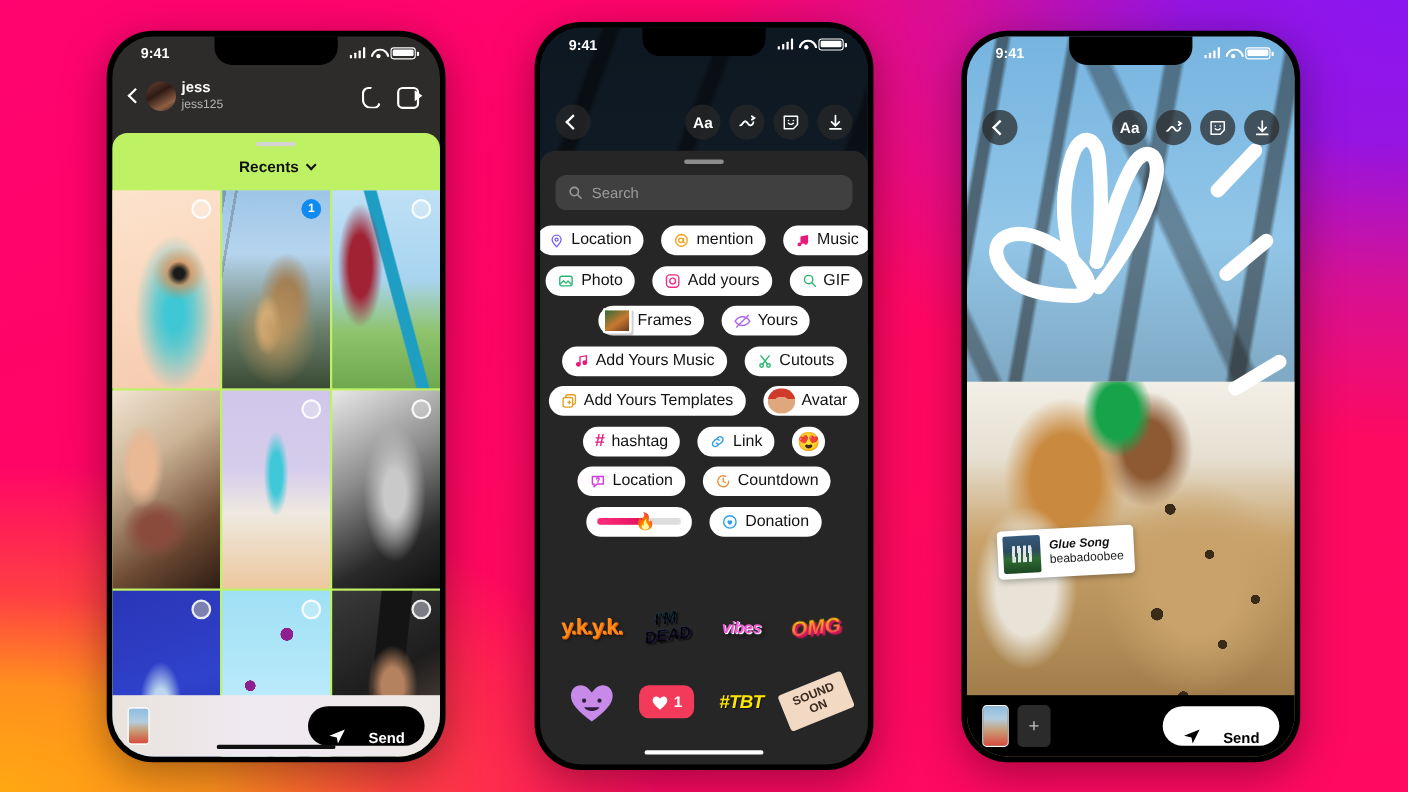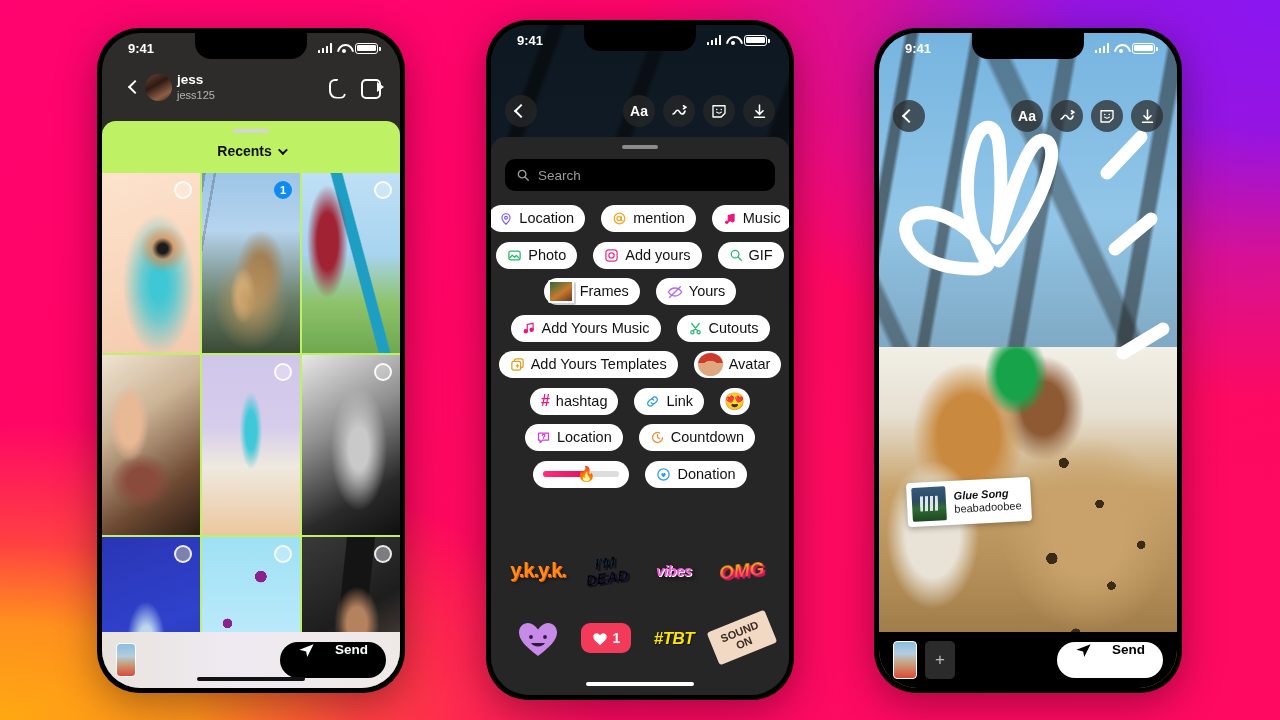--- a/index.html
+++ b/index.html
@@ -46,21 +46,21 @@
   .wifi::after{content:"";position:absolute;left:4.6px;top:6.4px;width:4px;height:4px;
     background:currentColor;border-radius:50%;}
   .batt { width: 23px; height: 11px; border: 1.5px solid currentColor; border-radius: 3px; position: relative; }
   .batt::after{content:"";position:absolute;left:1.2px;top:1.2px;right:1.2px;bottom:1.2px;background:currentColor;border-radius:1.2px;}
   .batt::before{content:"";position:absolute;right:-3.5px;top:3px;width:2px;height:4.5px;background:currentColor;border-radius:0 1px 1px 0;}
   .notch { position:absolute; left:50%; transform:translateX(-50%); top:0; width:112px; height:26px;
     background:#000; border-radius: 0 0 16px 16px; z-index: 31; }
 
   
   .p1-bg { position:absolute; inset:0; background:#2e2b2b; }
-  .dm-header { position:absolute; top:30px; left:12px; right:0; height:48px; display:flex;
+  .dm-header { position:absolute; top:30px; left:0; right:0; height:48px; display:flex;
     align-items:center; padding:0 16px; gap:5px; color:#fff; }
   .back-chev { width:10px; height:10px; border-left:2.2px solid currentColor; border-bottom:2.2px solid currentColor;
     transform: rotate(45deg); }
   .avatar-sm { width:27px;height:27px;border-radius:50%;flex:none;overflow:hidden;
     background: linear-gradient(150deg,#6b4436,#2e1a14 40%,#8d5f45 75%,#3a2119); }
   .dm-names { flex:1; line-height:1.1; }
   .dm-name { font-size:13.5px; font-weight:bold; }
   .dm-handle { font-size:11px; opacity:.62; margin-top:1px; }
   .hdr-icons { display:flex; gap:15px; align-items:center; }
   .ic-phone { width:19px;height:19px;position:relative;}
@@ -126,21 +126,21 @@
   .ph-i::after{content:"";position:absolute;inset:0;
       background: radial-gradient(ellipse 34% 30% at 56% 48%, #b5825f 30%, rgba(181,130,95,0) 68%),
                   linear-gradient(96deg, transparent 38%, #141414 39% 62%, transparent 63%);}
 
   .p1-bottom { position:absolute; left:0; right:0; bottom:0; height:56px;
     background: linear-gradient(90deg,#e9e3dd,#efeaf2 45%,#efe9e6); display:flex; align-items:center;
     padding:0 14px; }
   .thumb-chip { width:20px;height:34px;border-radius:4px;overflow:hidden;border:1.5px solid #fff;
     background: linear-gradient(#8cbde0 0%, #b3cde0 38%, #c7a07a 62%, #d84a3a 100%); }
   .send-btn { margin-left:auto; height:36px; border-radius:20px; background:#000; color:#fff;
-    display:flex;align-items:flex-start;gap:20px;padding:0 18px; font-size:13.5px;font-weight:bold;}
+    display:flex;align-items:flex-end;gap:20px;padding:0 18px; font-size:13.5px;font-weight:bold;}
   .send-btn.light { background:#fff; color:#000; }
   .paper-plane { width:17px;height:17px; }
   .home-ind { position:absolute;left:50%;transform:translateX(-50%);bottom:7px;width:108px;height:4.5px;border-radius:3px;}
   .home-ind.dark { background:#111; }
   .home-ind.light { background:#fff; }
 
   
   .p2-photo { position:absolute; inset:0;
     background: linear-gradient(#20364b 0%, #2a425a 40%, #1d2a33 100%); }
   .p2-photo::after{content:"";position:absolute;inset:0;
@@ -149,21 +149,21 @@
       linear-gradient(30deg, transparent 0 42%, rgba(8,10,12,.45) 43% 46%, transparent 47% 100%);}
   .p2-dim { position:absolute; inset:0; background: rgba(0,0,0,.55); }
   .p2-topbar { position:absolute; top:60px; left:0; right:0; height:52px; display:flex;
     align-items:center; padding:0 14px; z-index:5; }
   .circ-btn { width:32px;height:32px;border-radius:50%;background:rgba(40,40,40,.72);
     display:flex;align-items:center;justify-content:center;color:#fff;flex:none;}
   .top-right-icons { margin-left:auto; display:flex; gap:8px; }
   .tray { position:absolute; left:0; right:0; top:112px; bottom:0; background:#262626;
     border-radius:14px 14px 0 0; z-index:6; overflow:hidden; }
   .tray .grabber { background:#8c8c8c; }
-  .search-box { margin:10px 14px 0; height:32px; border-radius:10px; background:#000000;
+  .search-box { margin:10px 14px 0; height:32px; border-radius:10px; background:#404040;
     display:flex; align-items:center; gap:8px; padding:0 11px; color:#9a9a9a; font-size:13.5px; }
   .chip-rows { padding:14px 10px 0; display:flex; flex-direction:column; gap:9.5px; }
   .chip-row { display:flex; justify-content:center; gap:16px; }
   .chip { background:#fff; color:#111; border-radius:17px; height:27px; padding:0 11px;
     display:flex; align-items:center; gap:6px; font-size:14.5px; white-space:nowrap; }
   .chip .lbl { line-height:1; }
   .chip-emoji { background:#fff; border-radius:14px; width:30px; height:27px;
     display:flex;align-items:center;justify-content:center;font-size:17px; }
   .chip-slider { background:#fff; border-radius:17px; height:27px; width:96px;
     display:flex; align-items:center; padding:0 10px; position:relative; }

